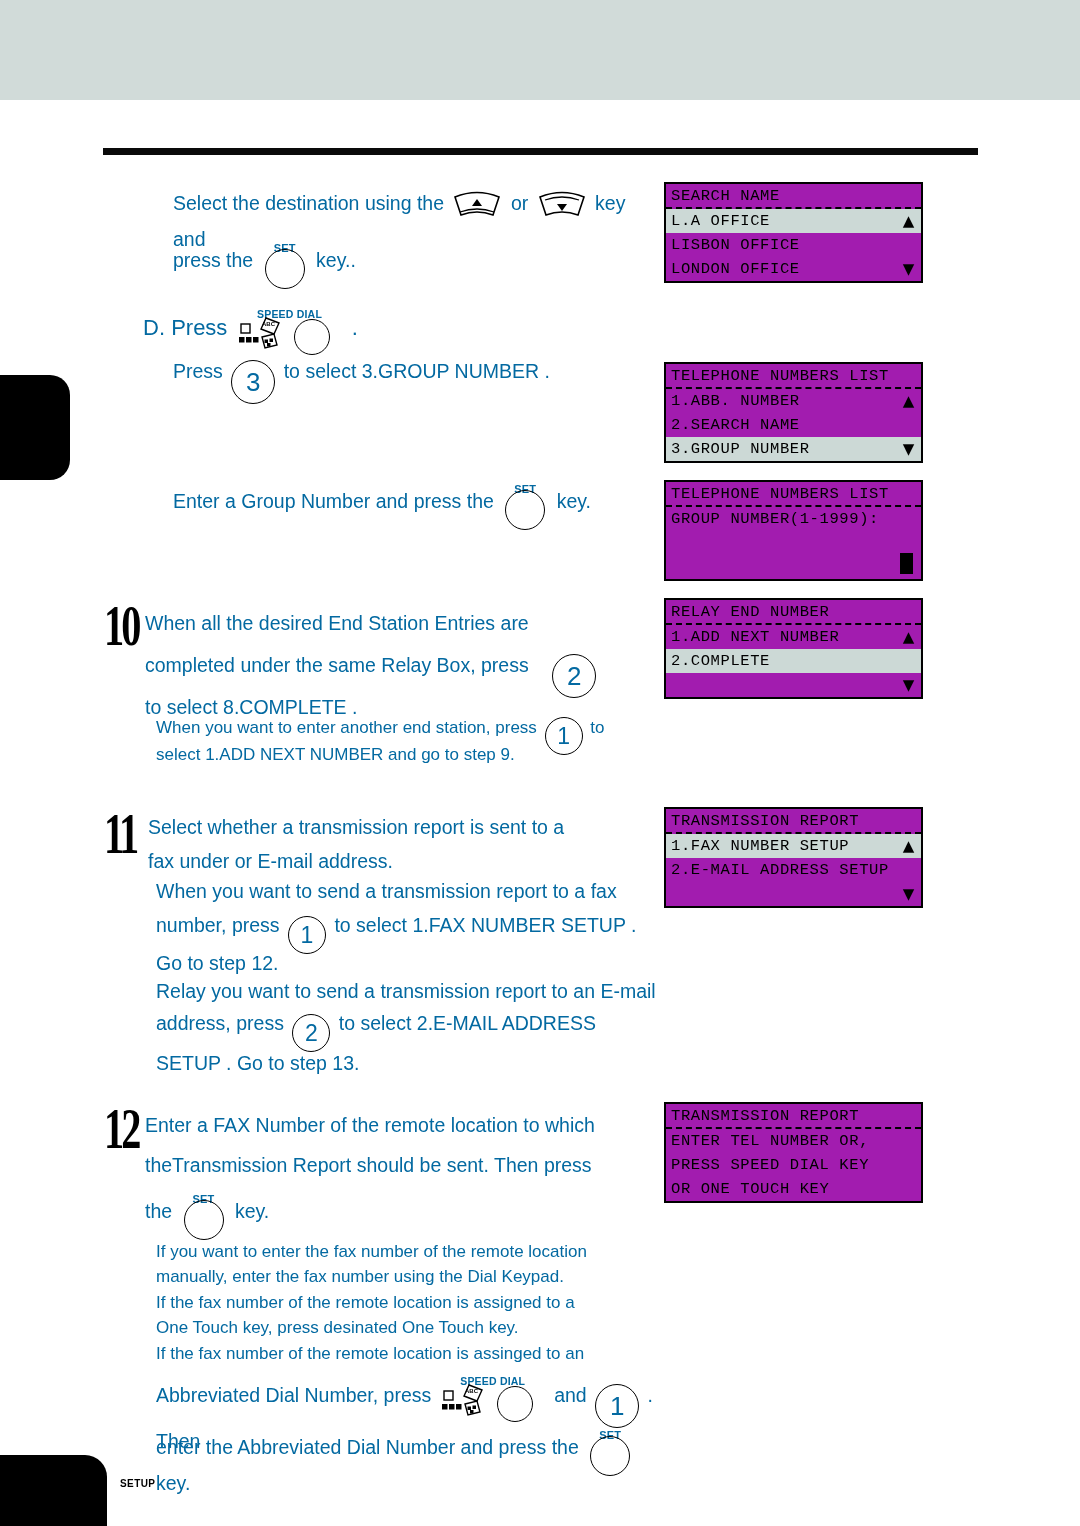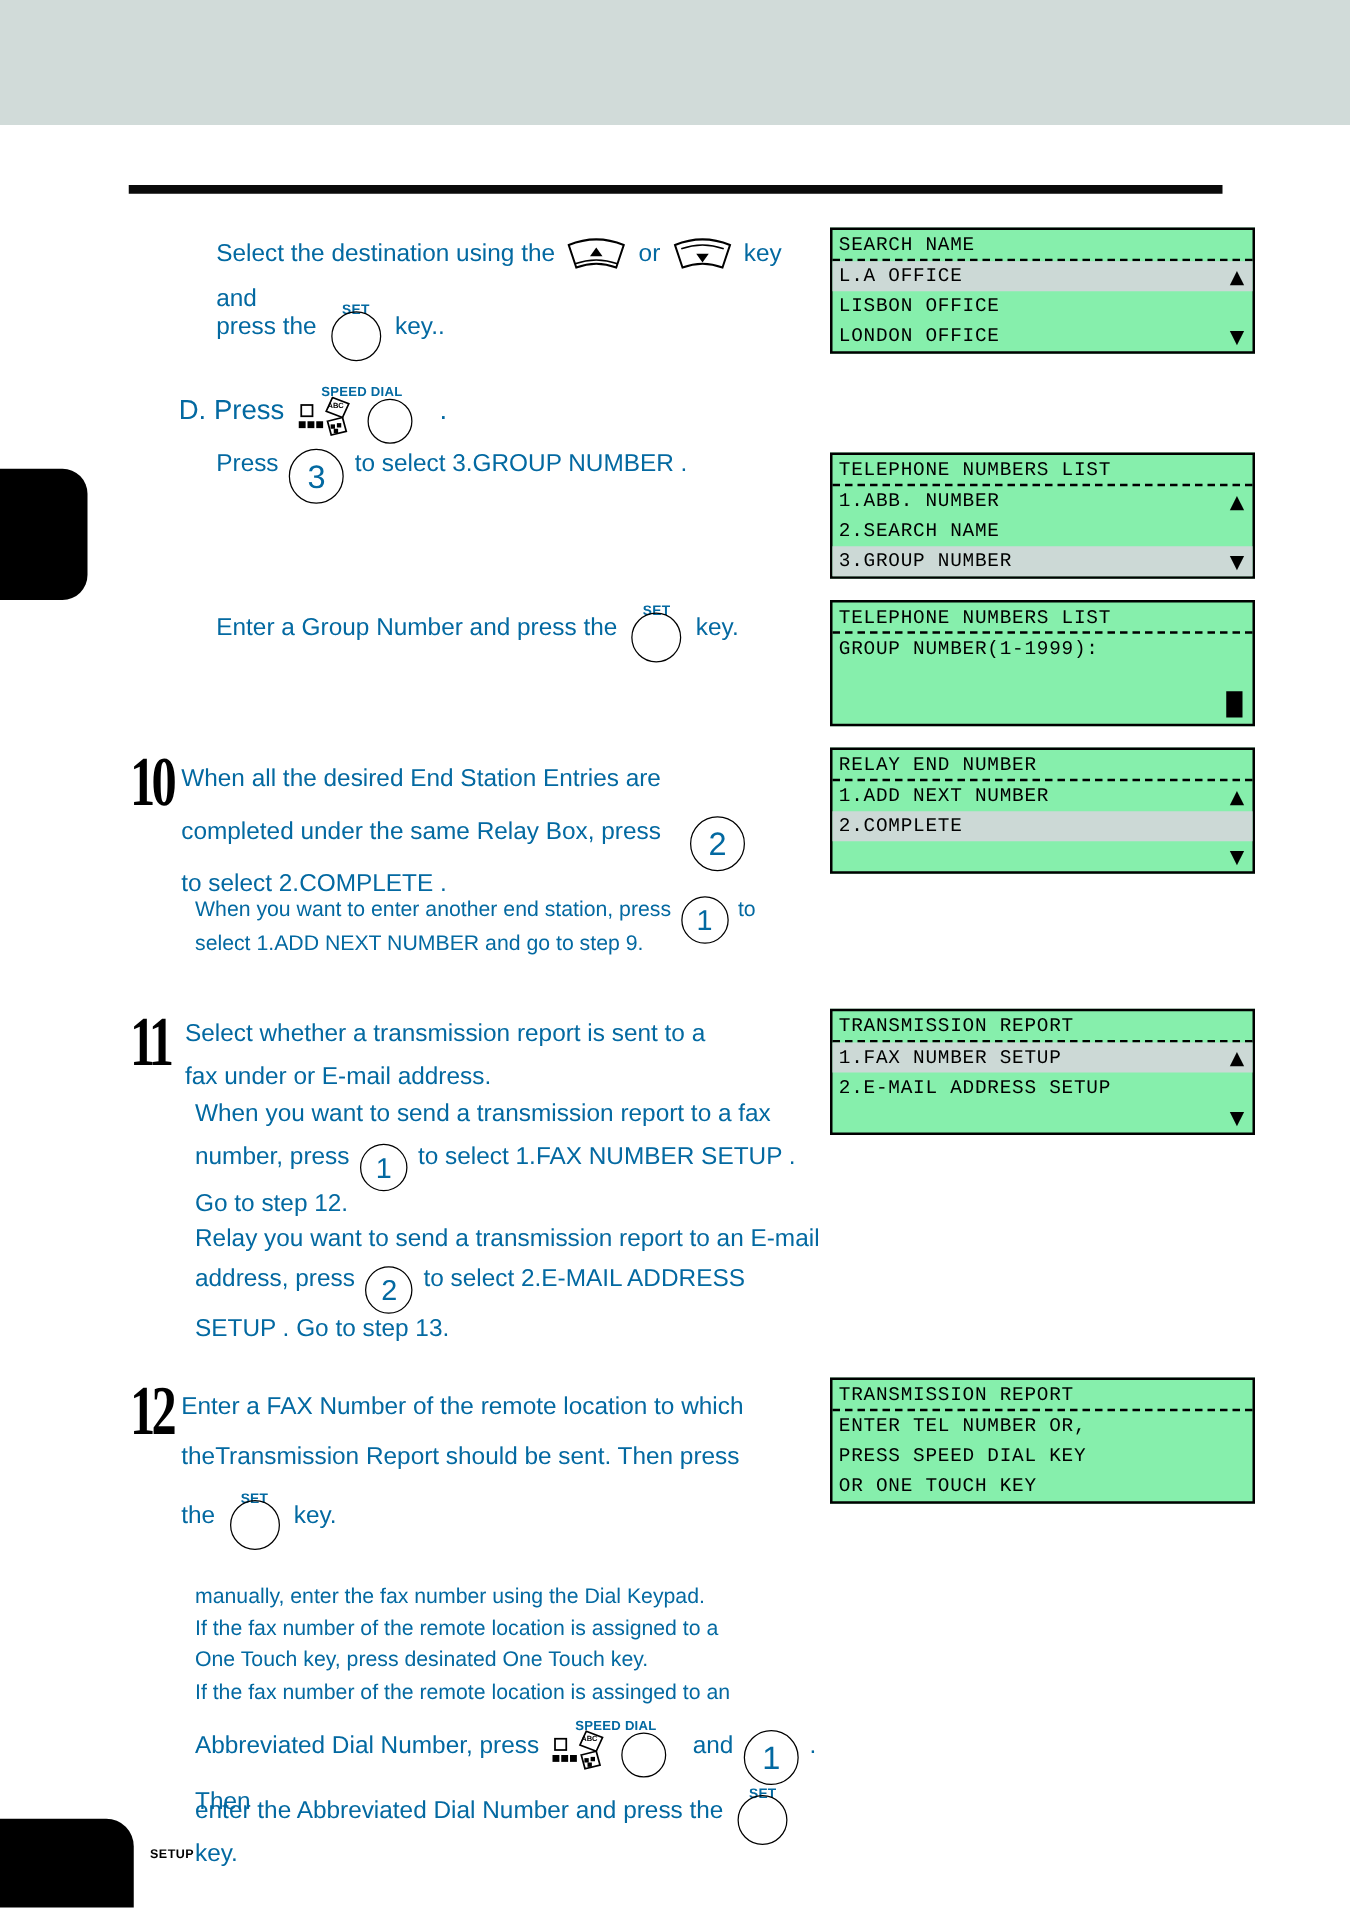--- a/index.html
+++ b/index.html
@@ -71,22 +71,22 @@
     position:absolute;left:0;top:-4px;width:108px;text-align:center;
     font-size:10.5px;font-weight:bold;letter-spacing:.2px;
   }
   .sdgroup .sdi{position:absolute;left:2px;top:12px;}
   .sdgroup .circ{
     position:absolute;left:58px;top:14px;width:36px;height:36px;
     border:1.6px solid #000;border-radius:50%;box-sizing:border-box;
   }
   
   .lcd{
-    position:absolute;width:340px;
-    border:2.5px solid #000;background:#86efac;box-sizing:border-box;
+    position:absolute;width:259px;
+    border:2.5px solid #000;background:#a21caf;box-sizing:border-box;
     font-family:"Liberation Mono", monospace;
     font-size:15.5px;letter-spacing:.6px;
   }
   .lcd .row{
     height:24px;line-height:24px;padding:0 5px;position:relative;
     white-space:pre;box-sizing:border-box;
   }
   .lcd .row.title{border-bottom:2px dashed #000;height:25px;}
   .lcd .row.hl{background:#ccd9d6;}
   .lcd .row .arrow{
@@ -175,21 +175,21 @@
     </span>
     <span>key.</span>
   </div>
 
   <div class="stepnum" style="left:104px;top:600px;">10</div>
   <div class="para just" style="left:145px;top:602px;width:505px;line-height:42px;">When all the desired End Station Entries are</div>
   <div class="para" style="left:145px;top:644px;width:520px;line-height:42px;">
     <span>completed under the same Relay Box, press</span>
     <span class="numkey" style="margin-left:18px;">2</span>
   </div>
-  <div class="para" style="left:145px;top:686px;width:505px;line-height:42px;">to select  2.COMPLETE .</div>
+  <div class="para" style="left:145px;top:686px;width:505px;line-height:42px;">to select  8.COMPLETE .</div>
 
   <div class="para small" style="left:156px;top:716px;width:500px;">
     <span>When you want to enter another end station, press</span>
     <span class="numkey sm">1</span>
     <span>to</span>
   </div>
   <div class="para small" style="left:156px;top:743px;width:500px;">select  1.ADD NEXT NUMBER  and go to step 9.</div>
 
   <div class="stepnum" style="left:104px;top:808px;">11</div>
   <div class="para just" style="left:148px;top:810px;width:465px;line-height:34px;">Select whether a transmission report is sent to a</div>
@@ -215,20 +215,21 @@
   <div class="para" style="left:145px;top:1145px;width:510px;line-height:40px;">theTransmission Report should be sent. Then press</div>
   <div class="para" style="left:145px;top:1188px;width:470px;">
     <span>the</span>
     <span class="keyset">
       <span class="lbl">SET</span>
       <span class="circ"></span>
     </span>
     <span>key.</span>
   </div>
 
+  <div class="para small" style="left:156px;top:1240px;width:495px;">If you want to enter the fax number of the remote location</div>
   <div class="para small" style="left:156px;top:1265px;width:495px;">manually, enter the fax number using the Dial Keypad.</div>
   <div class="para small just" style="left:156px;top:1291px;width:492px;">If the fax number of the remote location is assigned to a</div>
   <div class="para small" style="left:156px;top:1316px;width:495px;">One Touch key, press desinated One Touch key.</div>
   <div class="para small just" style="left:156px;top:1342px;width:492px;">If the fax number of the remote location is assinged to an</div>
 
   <div class="para" style="left:156px;top:1372px;width:510px;">
     <span>Abbreviated Dial Number, press</span>
     <span class="sdgroup">
       <span class="lbl">SPEED DIAL</span>
       <span class="sdi">

